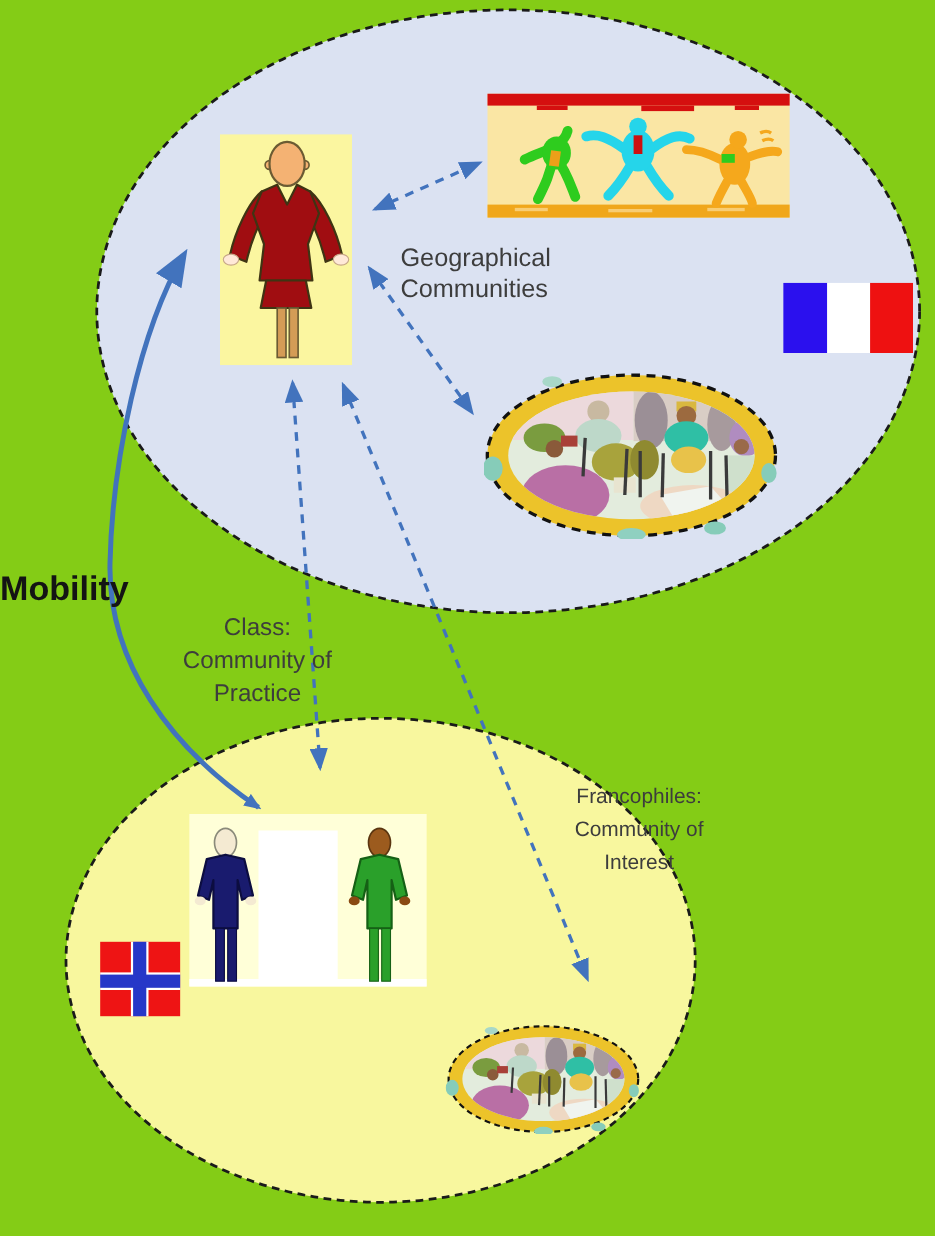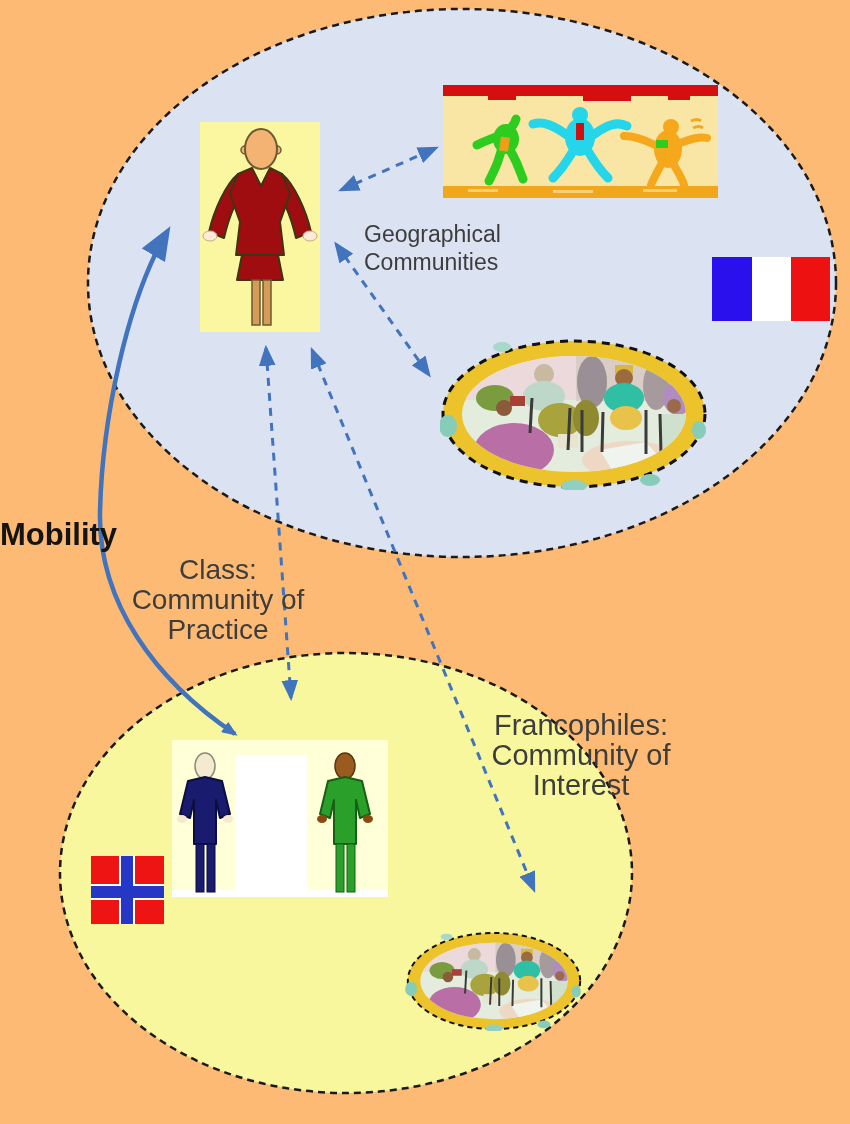--- a/index.html
+++ b/index.html
@@ -1,16 +1,16 @@
 <!DOCTYPE html>
 <html><head>
 <meta charset="utf-8">
 <style>
   html,body{margin:0;padding:0;background:#fff;}
-  .stage{position:relative;width:850px;height:1124px;background:#fdba74;overflow:hidden;
+  .stage{position:relative;width:850px;height:1124px;background:#84cc16;overflow:hidden;
          font-family:"Liberation Sans", sans-serif;}
   .layer{position:absolute;left:0;top:0;pointer-events:none;}
   .art{position:absolute;}
   .lbl{position:absolute;white-space:pre-line;color:#3d3d3d;z-index:30;}
   .lbl.center{text-align:center;}
   svg{display:block;}
 </style>
 </head>
 <body>
 
@@ -204,21 +204,21 @@
       <line x1="312" y1="350" x2="534" y2="890" marker-start="url(#mA)" marker-end="url(#mA)" stroke="#4273bd"></line>
     </g>
     <path d="M235,734 C155,680 98,602 100,512 C102,420 127,300 167,232" fill="none" stroke-width="4.5" marker-start="url(#mSm)" marker-end="url(#mBig)" stroke="#4273bd"></path>
   </svg>
 
   <div class="lbl" style="left:364px;top:220px;width:170px;font-size:23px;line-height:28px;">Geographical
 Communities</div>
 
   <div class="lbl" style="left:0px;top:517px;width:130px;font-size:31px;font-weight:bold;color:#141414;">Mobility</div>
 
-  <div class="lbl center" style="left:126px;top:555px;width:184px;font-size:28px;line-height:30px;">Class:
+  <div class="lbl center" style="left:142px;top:555px;width:184px;font-size:22px;line-height:30px;">Class:
 Community of
 Practice</div>
 
-  <div class="lbl center" style="left:486px;top:710px;width:190px;font-size:29px;line-height:30px;">Francophiles:
+  <div class="lbl center" style="left:486px;top:710px;width:190px;font-size:19px;line-height:30px;">Francophiles:
 Community of
 Interest</div>
 
 </div>
 
 </body></html>

